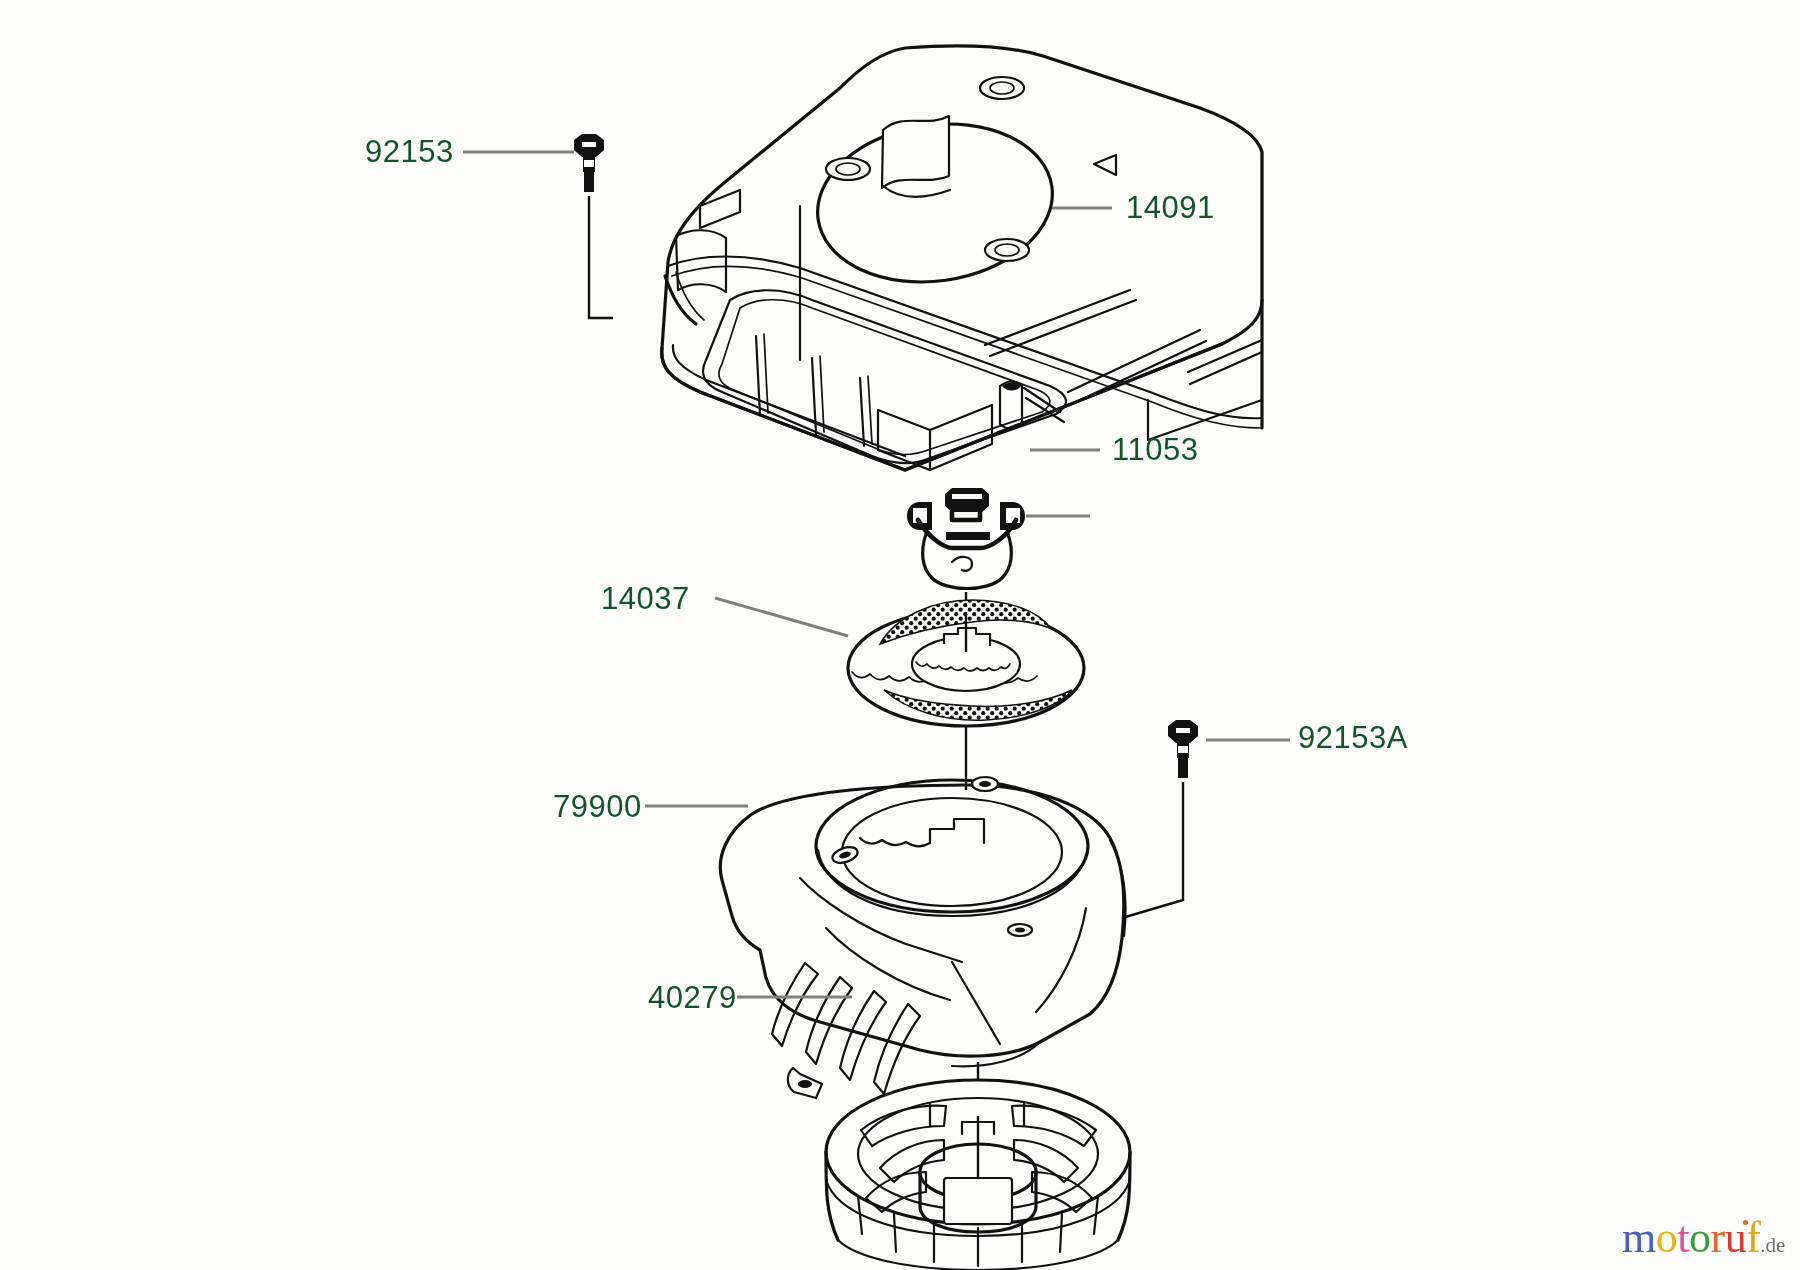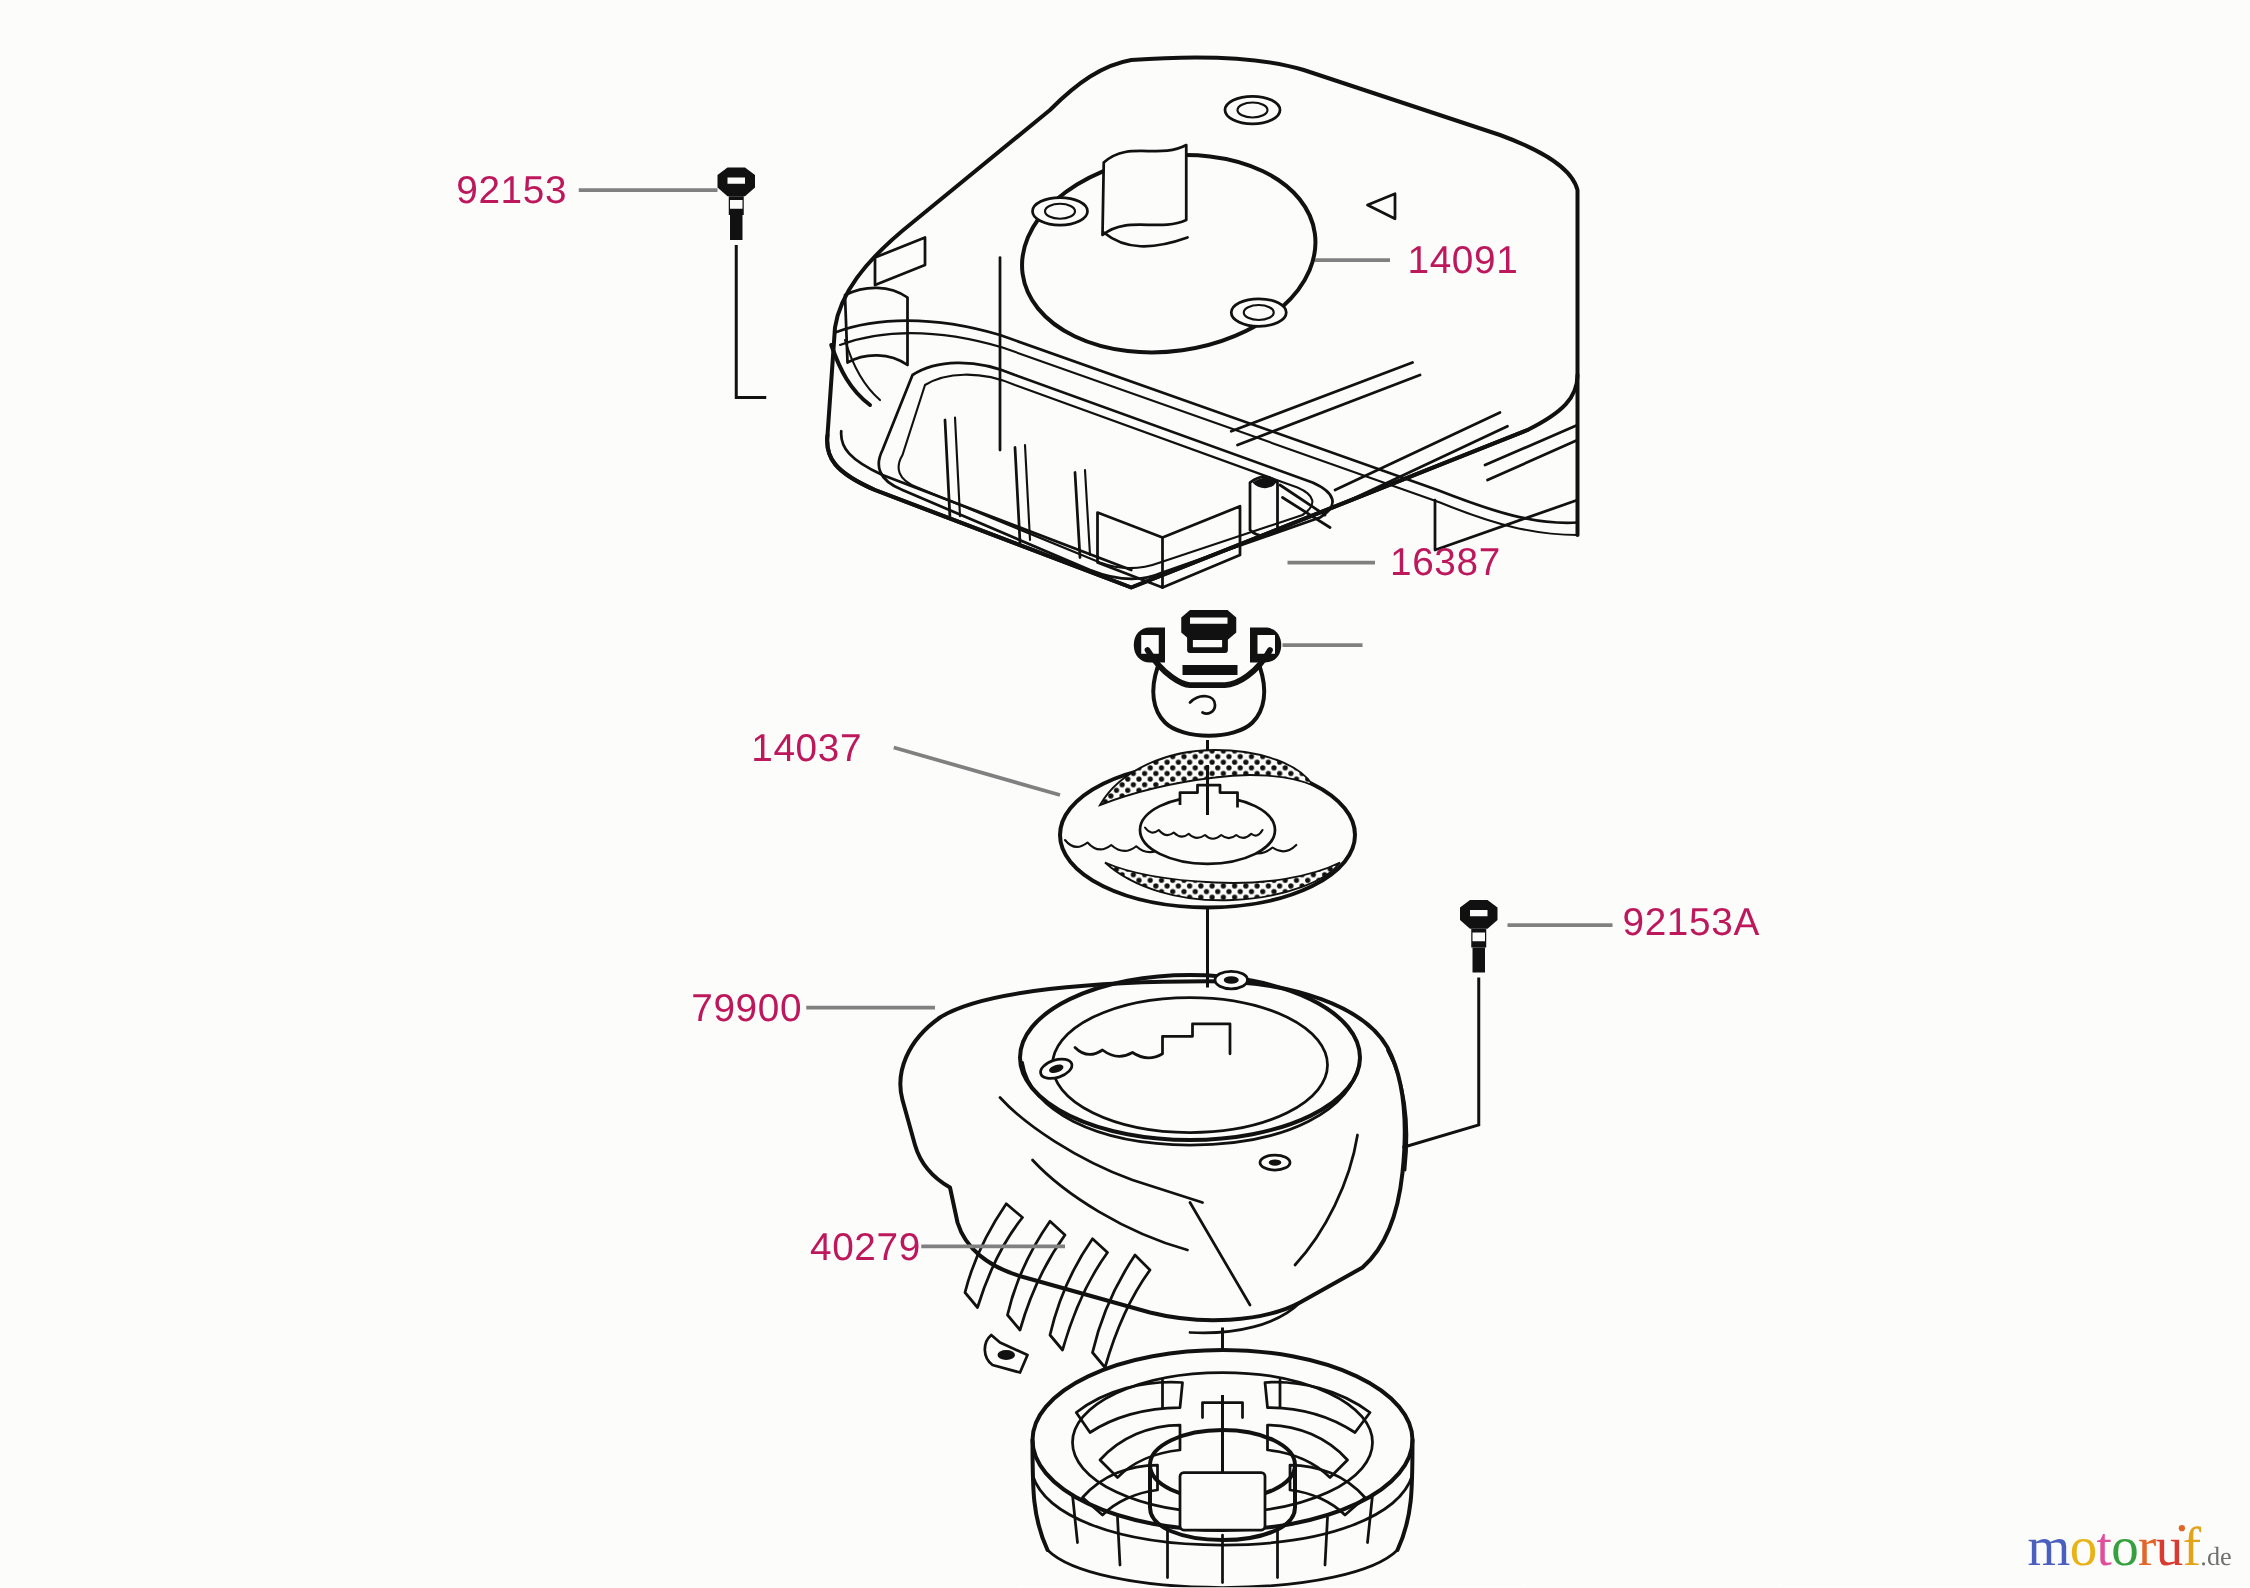--- a/index.html
+++ b/index.html
@@ -19,21 +19,21 @@
     position: absolute;
     inset: 0;
     width: 1800px;
     height: 1270px;
   }
   .callout {
     position: absolute;
     font-family: "Liberation Sans", sans-serif;
     font-size: 31px;
     font-weight: 400;
-    color: #be185d;
+    color: #14532d;
     letter-spacing: 0.5px;
     white-space: nowrap;
     user-select: none;
   }
 
   
   #watermark {
     position: absolute;
     left: 1622px;
     top: 1216px;
@@ -345,21 +345,21 @@
     <g stroke="#808080" stroke-width="3" fill="none">
       <line x1="1030" y1="450" x2="1100" y2="450"></line>
     </g>
 
   </svg>
 
   <div class="callout" style="left:365px; top:134px;">92153</div>
 
   <div class="callout" style="left:1126px; top:190px;text-align:center;">14091</div>
 
-  <div class="callout" style="left:1112px; top:432px;">16387</div>
+  <div class="callout" style="left:1112px; top:432px;">11053</div>
 
   <div class="callout" style="left:601px; top:581px;">14037</div>
 
   <div class="callout" style="left:1298px; top:720px;">92153A</div>
 
   <div class="callout" style="left:553px; top:789px;">79900</div>
 
   <div class="callout" style="left:648px; top:980px;">40279</div>
 
   <div id="watermark">

